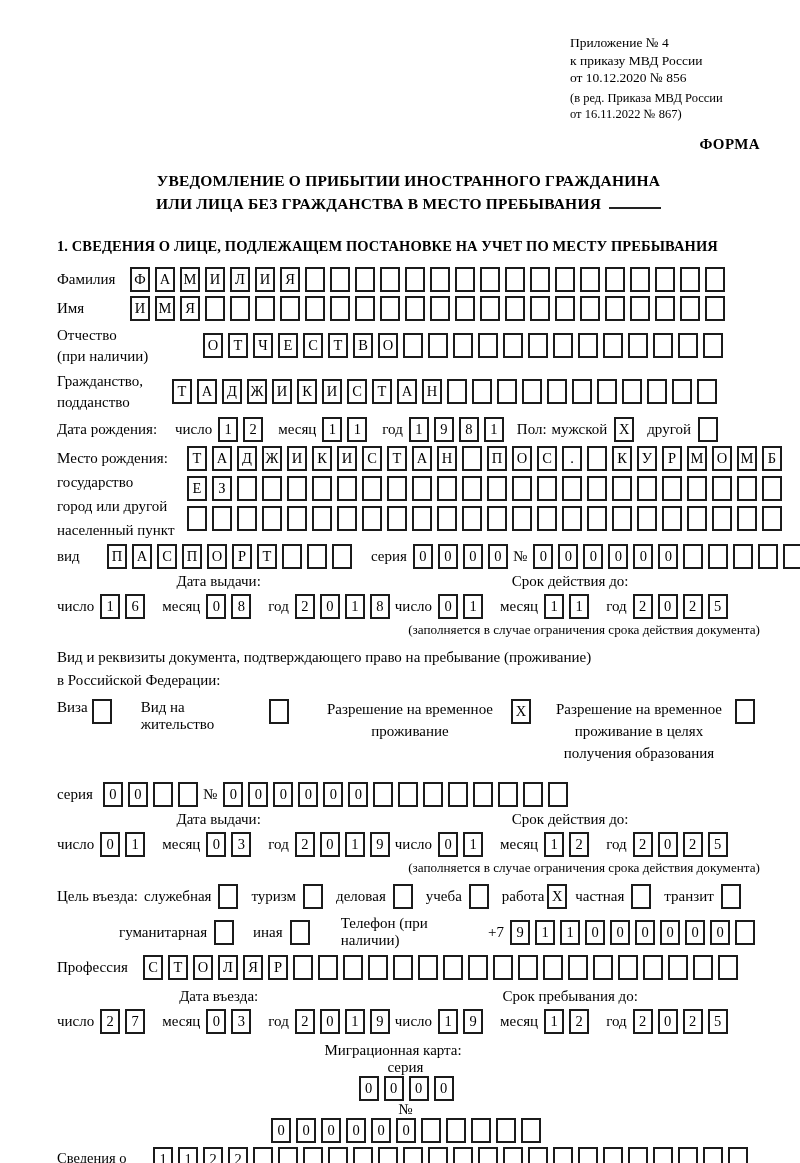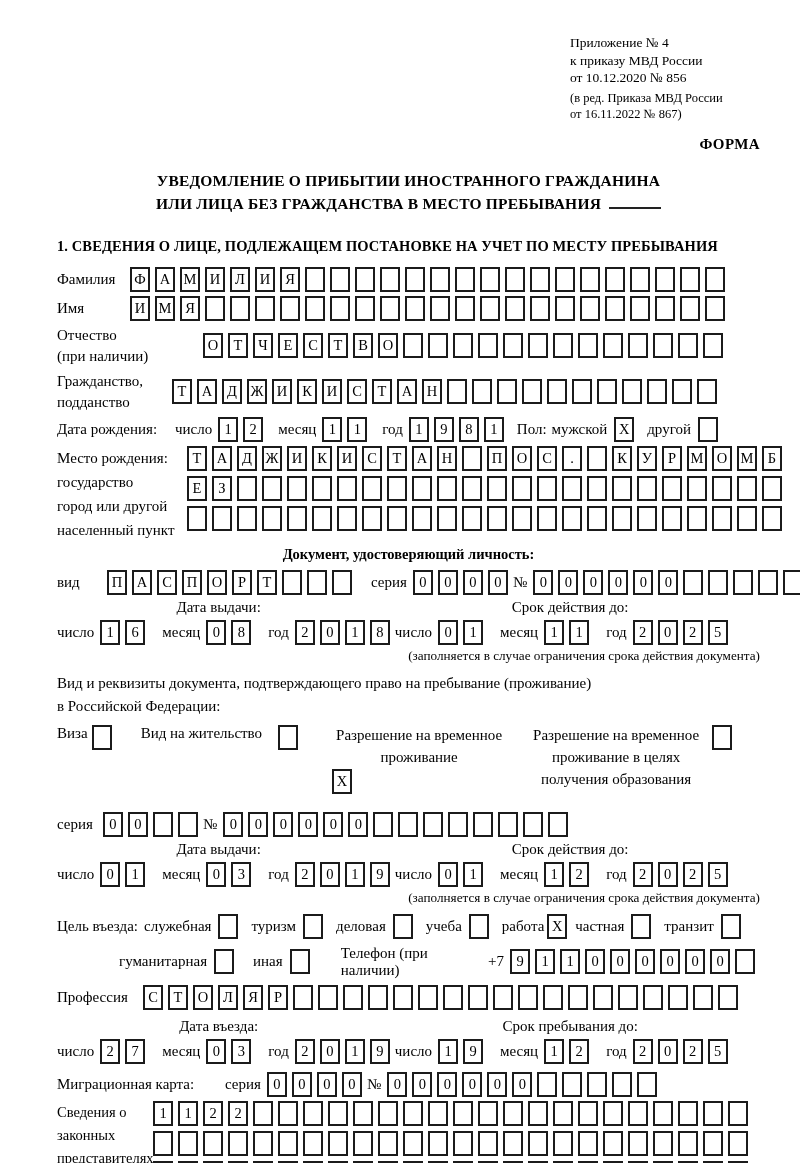--- a/index.html
+++ b/index.html
@@ -319,21 +319,20 @@
           <span class="cell"></span>
           <span class="cell"></span>
           <span class="cell"></span>
           <span class="cell"></span>
           <span class="cell"></span>
           <span class="cell"></span>
         </span>
     </div>
   </div>
 
-  <div class="doc-head">Документ, удостоверяющий личность:</div>
 
   <div class="boxrow">
     <span class="lbl w50">вид</span>
     <span class="boxes">
         <span class="cell">П</span>
         <span class="cell">А</span>
         <span class="cell">С</span>
         <span class="cell">П</span>
         <span class="cell">О</span>
         <span class="cell">Р</span>
@@ -420,21 +419,21 @@
       <span class="boxes cbx" style="margin-left:4px;">
           <span class="cell"></span>
         </span>
     </span>
     <span class="opt" style="margin-right:22px;">
       <span>Вид на жительство</span>
       <span class="boxes cbx" style="margin-left:16px;">
           <span class="cell"></span>
         </span>
     </span>
-    <span class="opt" style="margin-right:14px;flex-direction:column;">
+    <span class="opt" style="margin-right:14px;">
       <span class="opt-center" style="width:188px;">Разрешение на временное проживание</span>
       <span class="boxes cbx">
           <span class="cell">X</span>
         </span>
     </span>
     <span class="opt">
       <span class="opt-center" style="width:178px;">Разрешение на временное проживание в целях получения образования</span>
       <span class="boxes cbx">
           <span class="cell"></span>
         </span>
@@ -639,21 +638,21 @@
       <span class="lbl">год</span>
       <span class="boxes">
           <span class="cell">2</span>
           <span class="cell">0</span>
           <span class="cell">2</span>
           <span class="cell">5</span>
         </span>
     </div>
   </div>
 
-  <div class="boxrow" style="margin-top:8px;">
+  <div class="boxrow" style="margin-top:8px;flex-direction:column;">
     <span class="lbl" style="width:168px;">Миграционная карта:</span>
     <span class="lbl mr6">серия</span>
     <span class="boxes">
         <span class="cell">0</span>
         <span class="cell">0</span>
         <span class="cell">0</span>
         <span class="cell">0</span>
       </span>
     <span class="lbl mr6">№</span>
     <span class="boxes">

